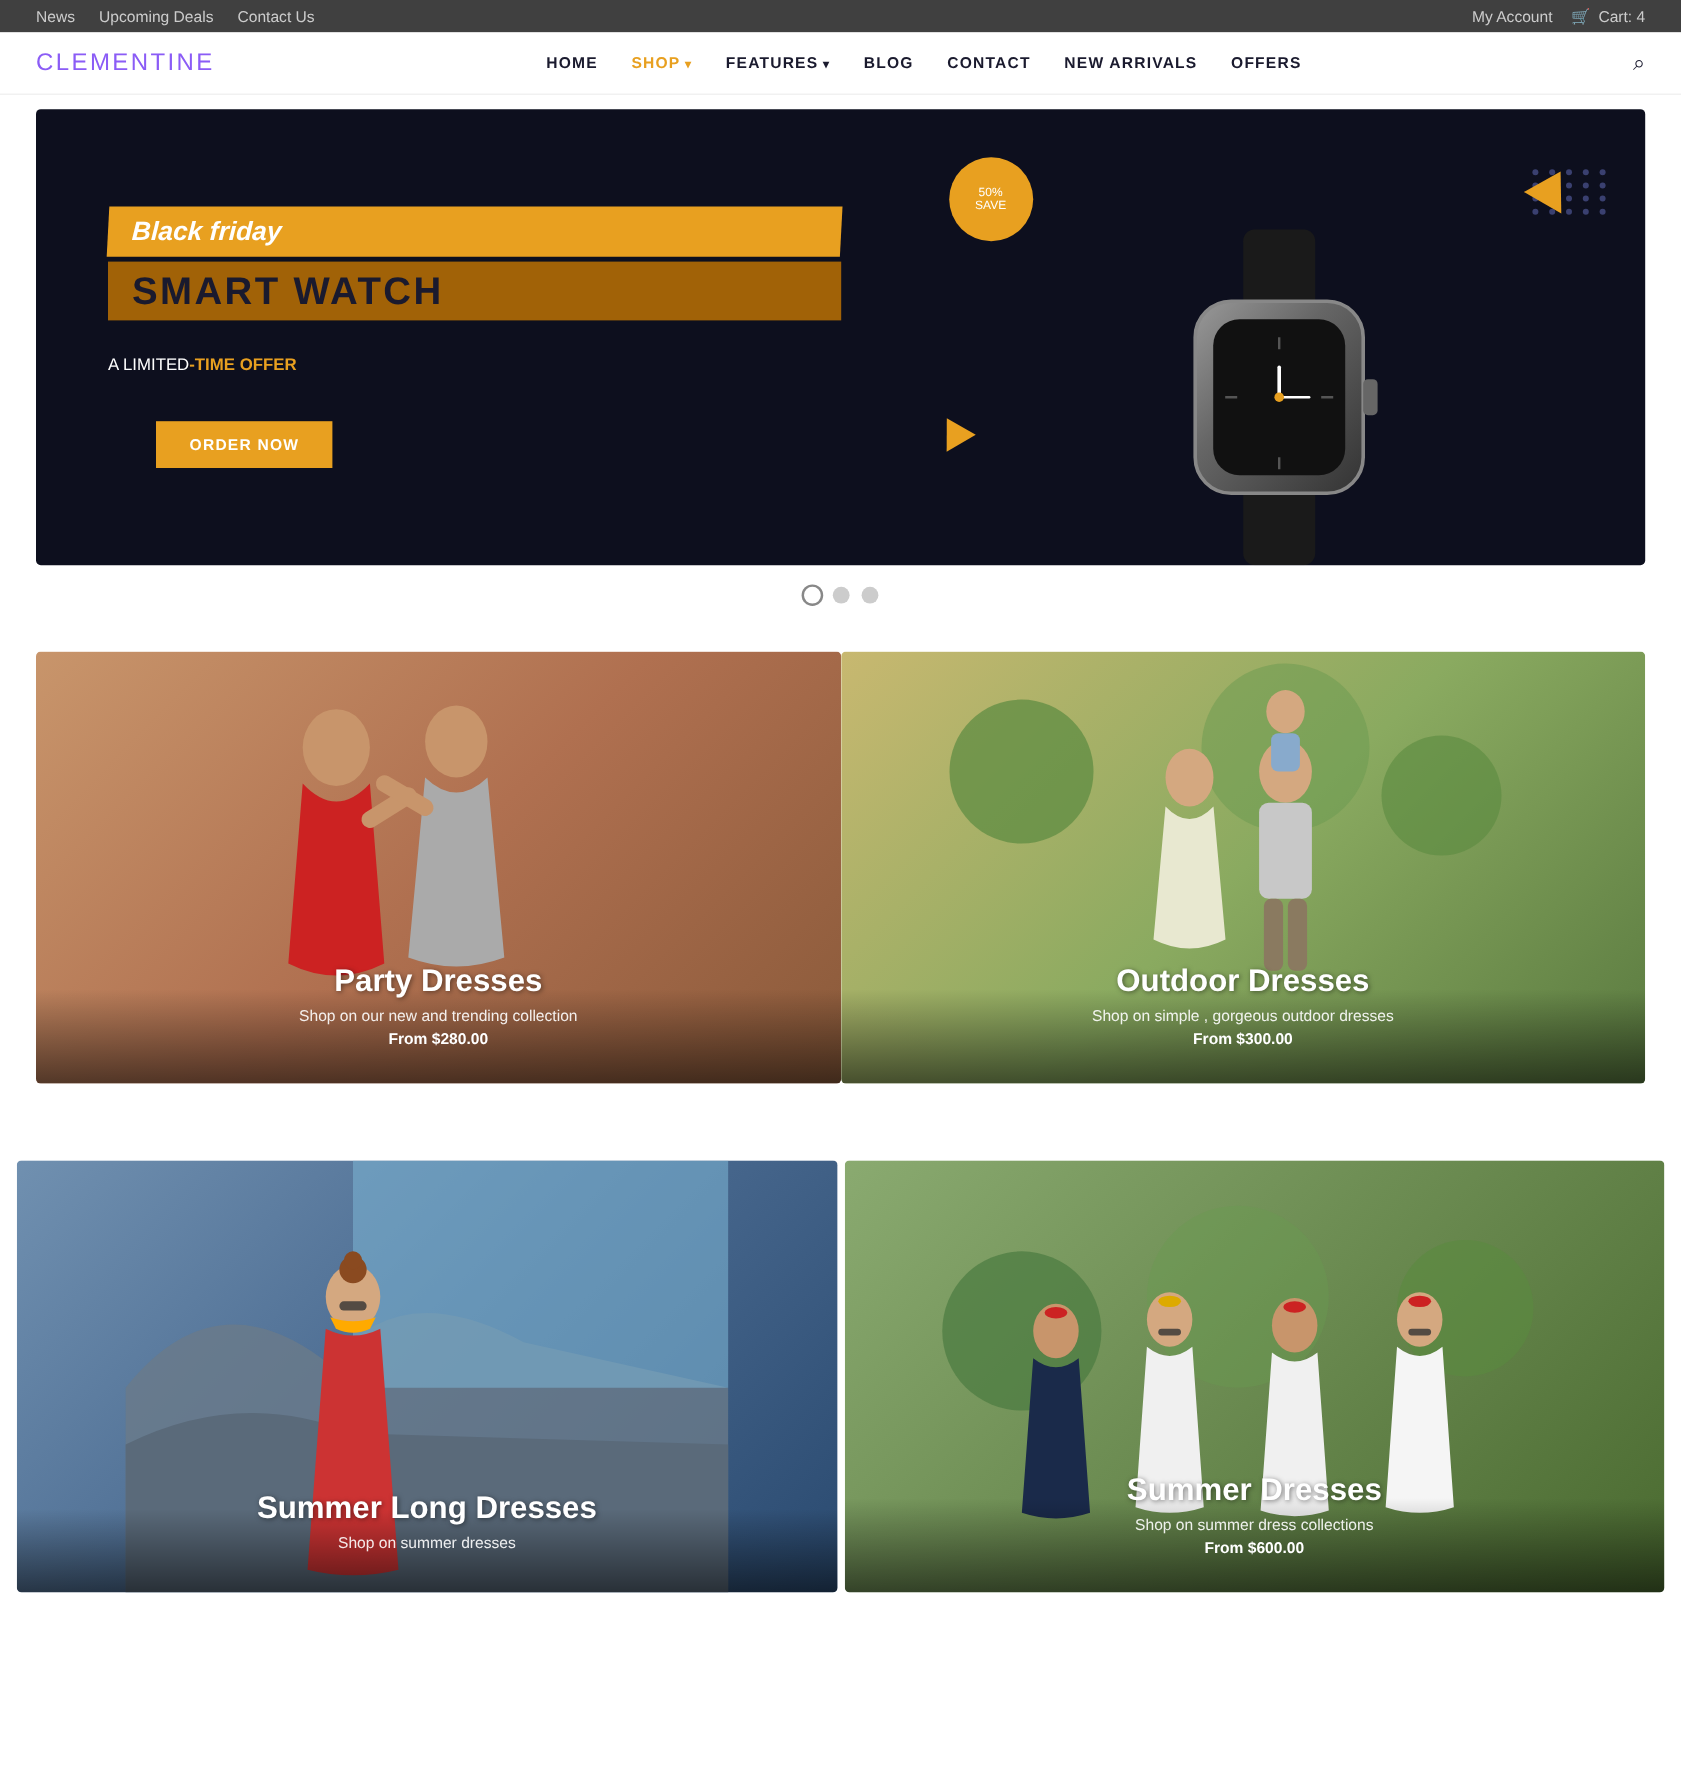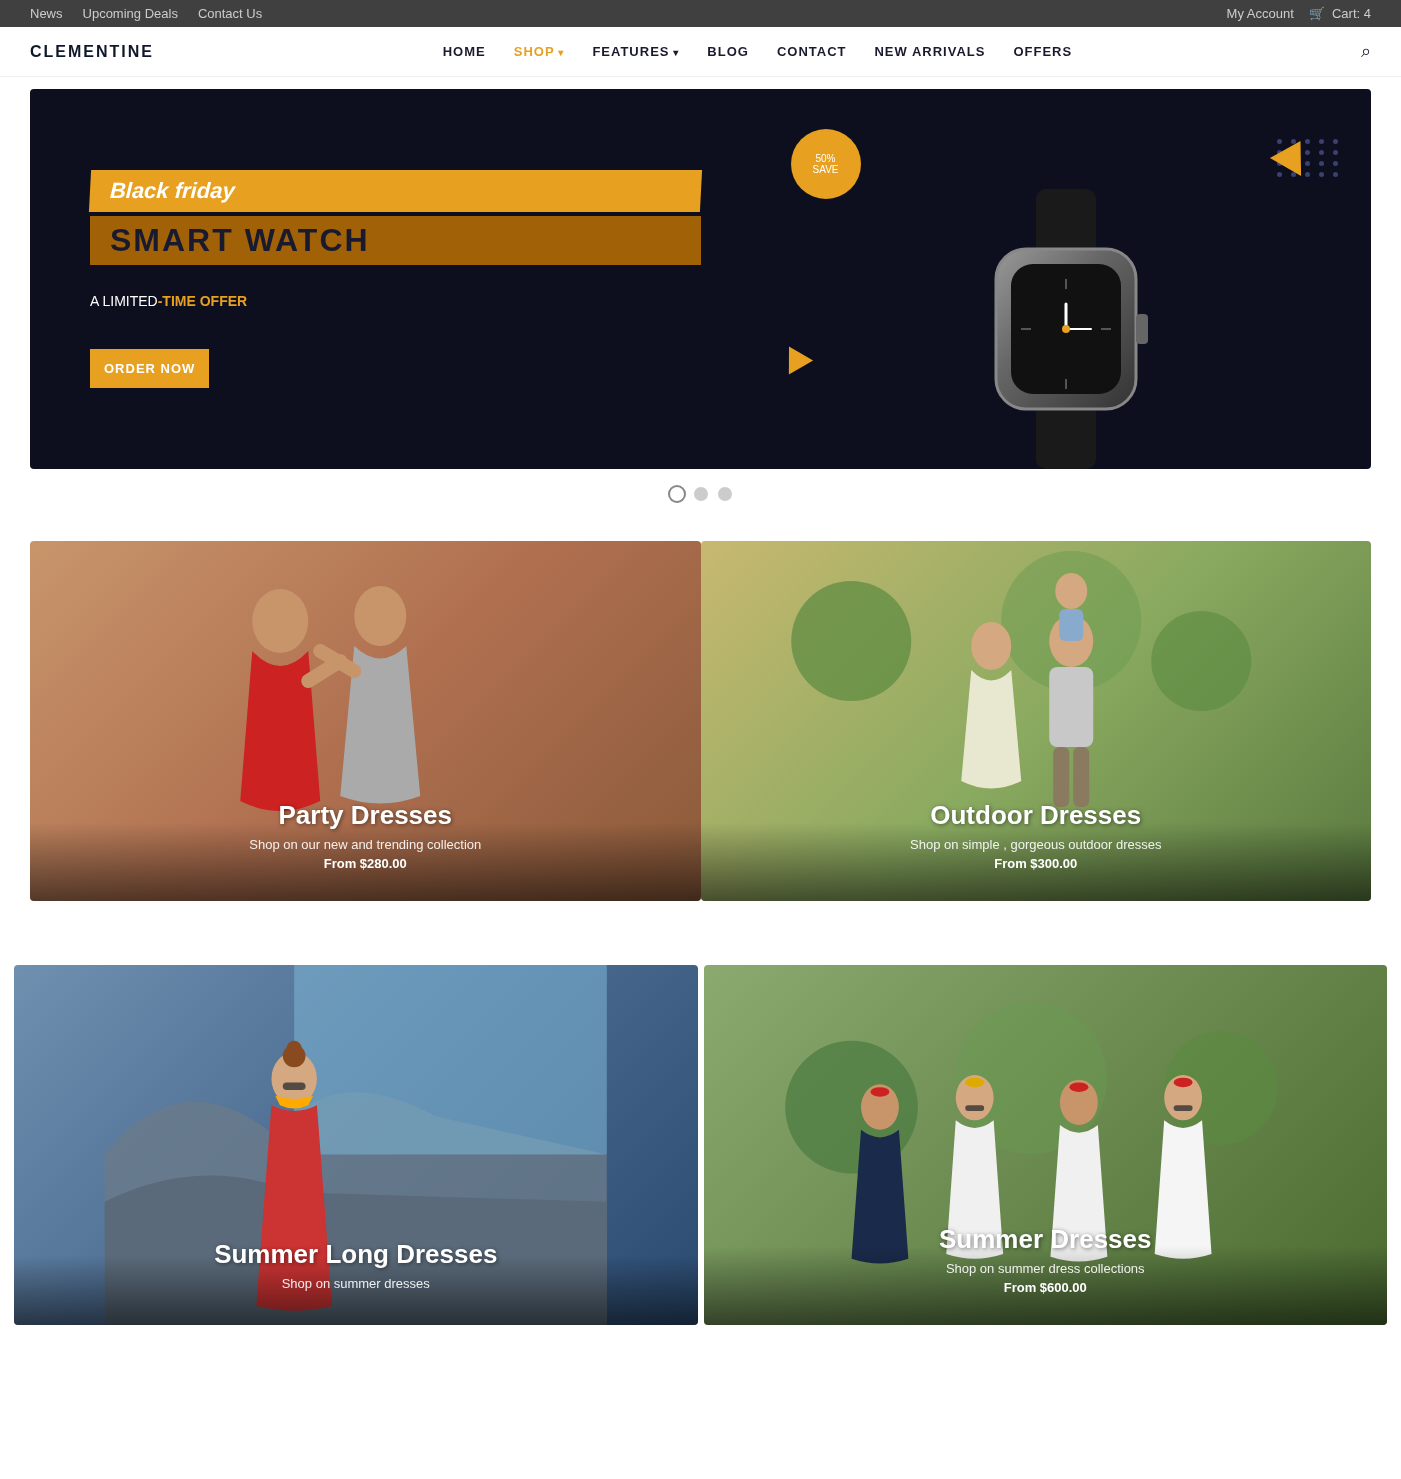--- a/index.html
+++ b/index.html
@@ -27,23 +27,23 @@
     
     .header {
       background: #fff;
       padding: 14px 30px;
       display: flex;
       align-items: center;
       justify-content: space-between;
       border-bottom: 1px solid #eee;
     }
     .logo {
-      font-size: 16px;
-      font-weight: 700;
-      color: #0f172a;
+      font-size: 20px;
+      font-weight: 400;
+      color: #8b5cf6;
       letter-spacing: 2px;
       text-transform: uppercase;
     }
     .nav {
       display: flex;
       align-items: center;
       gap: 28px;
     }
     .nav a {
       text-decoration: none;
@@ -100,28 +100,29 @@
       color: #fff;
       font-size: 14px;
       margin-bottom: 40px;
     }
     .banner-subtitle span { color: #e8a020; font-weight: 700; }
     .banner-subtitle span.limited { color: #fff; font-weight: 400; }
     .order-btn {
       background: #e8a020;
       color: #fff;
       border: none;
-      padding: 12px 14px;
+      padding: 12px 28px;
       font-size: 13px;
       font-weight: 700;
       text-transform: uppercase;
       letter-spacing: 1px;
       cursor: pointer;
       display: inline-block;
       width: fit-content;
+      margin-left: 40px;
     }
     .hero-right {
       flex: 1;
       position: relative;
       display: flex;
       align-items: flex-end;
       justify-content: center;
     }
     .save-badge {
       position: absolute;

